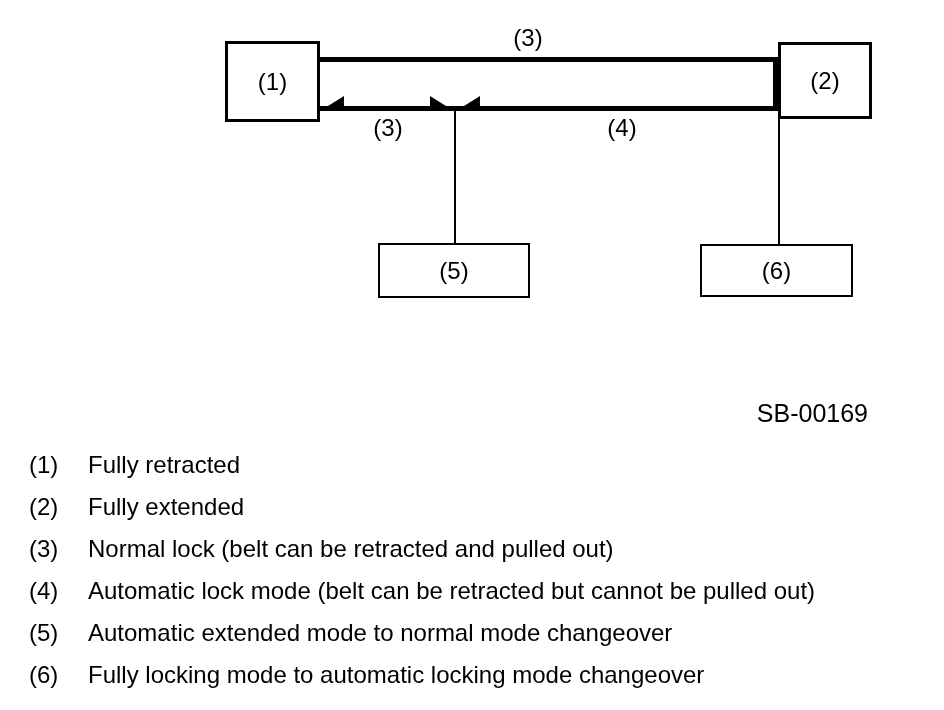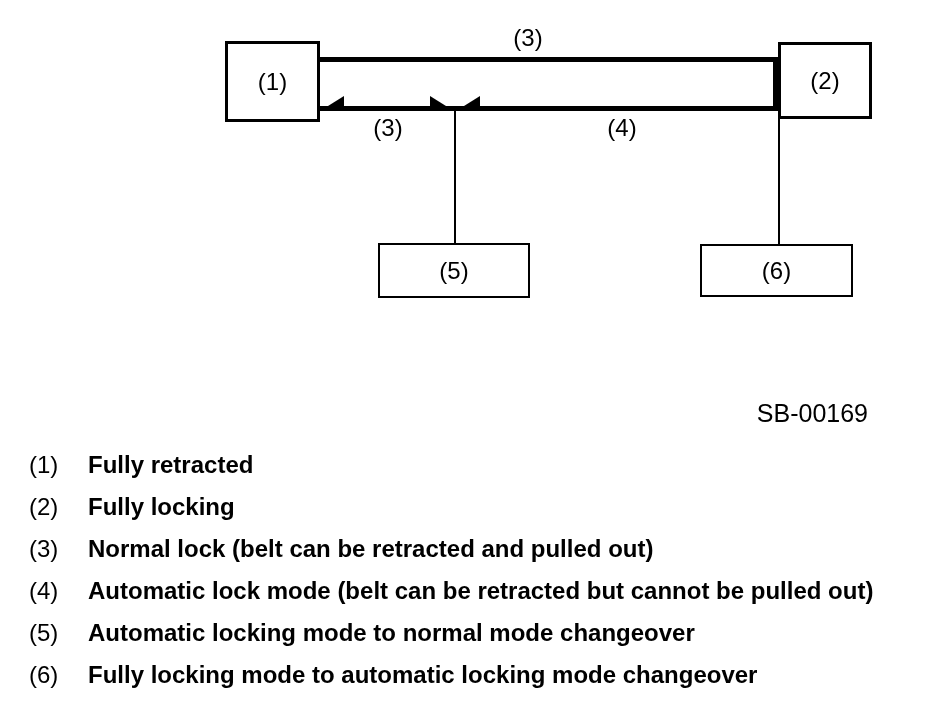--- a/index.html
+++ b/index.html
@@ -87,21 +87,20 @@
     font-size: 24px;
     line-height: 28px;
     margin-bottom: 14px;
     white-space: nowrap;
   }
   .legend-num {
     flex: 0 0 59px;
   }
   .legend-text {
     flex: 1 1 auto;
-    font-weight: bold;
   }
 </style>
 </head>
 <body>
 
 <div class="page">
 
   <div>
 
     <div class="box box-1">
@@ -138,33 +137,33 @@
     <div class="fig-code">SB-00169</div>
   </div>
 
   <div class="legend">
     <div class="legend-row">
       <span class="legend-num">(1)</span>
       <span class="legend-text">Fully retracted</span>
     </div>
     <div class="legend-row">
       <span class="legend-num">(2)</span>
-      <span class="legend-text">Fully locking</span>
+      <span class="legend-text">Fully extended</span>
     </div>
     <div class="legend-row">
       <span class="legend-num">(3)</span>
       <span class="legend-text">Normal lock (belt can be retracted and pulled out)</span>
     </div>
     <div class="legend-row">
       <span class="legend-num">(4)</span>
       <span class="legend-text">Automatic lock mode (belt can be retracted but cannot be pulled out)</span>
     </div>
     <div class="legend-row">
       <span class="legend-num">(5)</span>
-      <span class="legend-text">Automatic locking mode to normal mode changeover</span>
+      <span class="legend-text">Automatic extended mode to normal mode changeover</span>
     </div>
     <div class="legend-row">
       <span class="legend-num">(6)</span>
       <span class="legend-text">Fully locking mode to automatic locking mode changeover</span>
     </div>
   </div>
 
 </div>
 
 </body></html>

